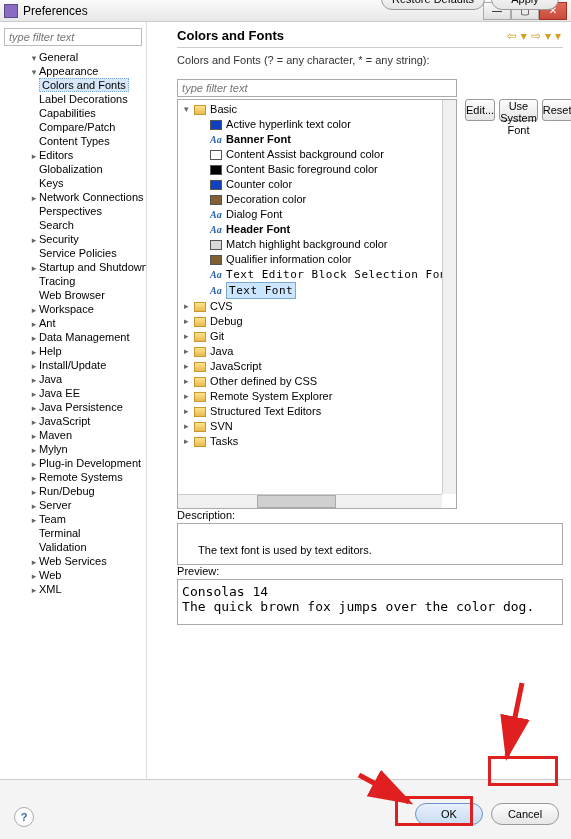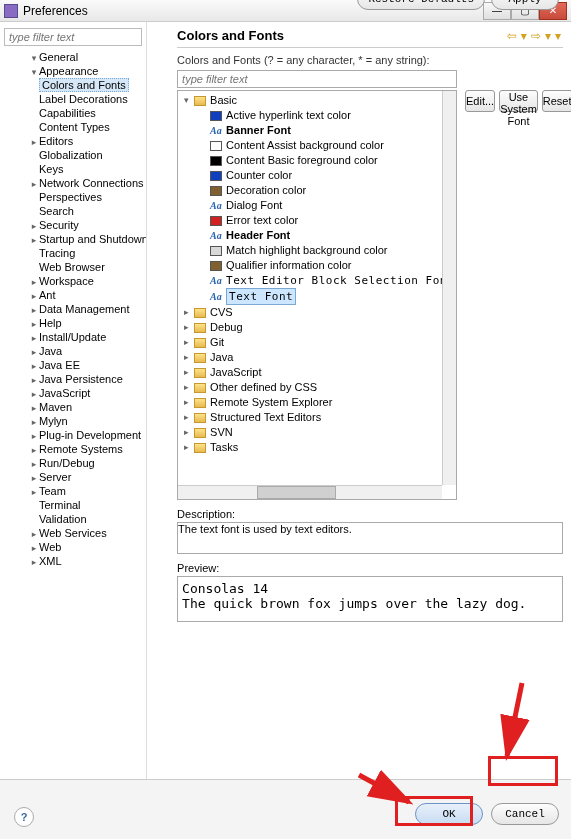--- a/index.html
+++ b/index.html
@@ -84,21 +84,21 @@
 }
 .rhead {
   display: flex;
   align-items: center;
   border-bottom: 1px solid #ccc;
   padding-bottom: 4px;
   margin-bottom: 6px;
 }
 .rhead h2 { font-size: 13px; font-weight: bold; flex: 1; }
 .navbtn { color: #d4a020; font-size: 12px; padding: 0 2px; cursor: pointer; }
-.hint { margin-bottom: 4px; color: #333; }
+.hint { margin-bottom: 13px; color: #333; }
 .midrow { display: flex; gap: 8px; }
 .treebox {
   flex: 1;
   display: flex;
   flex-direction: column;
 }
 .filter2 {
   width: 100%;
   border: 1px solid #aaa;
   padding: 2px 4px;
@@ -190,25 +190,25 @@
   border: 1px solid #999;
   background: linear-gradient(#fdfdfd,#e6e6e6);
   border-radius: 3px;
   font-size: 11px;
   cursor: pointer;
 }
 .btncol button:disabled {
   color: #aaa;
   cursor: default;
 }
-.desc-label, .prev-label { margin-top: 8px; margin-bottom: 2px; }
+.desc-label, .prev-label { margin-bottom: 2px; }
 .descbox {
   border: 1px solid #aaa;
   height: 32px;
-  padding: 0;
+  padding: 20px;
   background: #fff;
 }
 .prevbox {
   border: 1px solid #aaa;
   height: 46px;
   padding: 4px;
   background: #fff;
   font-family: Consolas, monospace;
   font-size: 13px;
   white-space: nowrap;
@@ -231,21 +231,20 @@
 .restorerow button,
 .okrow button {
   height: 22px;
   min-width: 68px;
   border: 1px solid #999;
   background: linear-gradient(#fdfdfd,#e6e6e6);
   border-radius: 11px;
   font-size: 11px;
   padding: 0 10px;
   cursor: pointer;
-  font-family: Liberation Mono, monospace;
 }
 .okrow {
   position: absolute;
   right: 12px;
   bottom: 14px;
   display: flex;
   gap: 8px;
 }
 .okrow .ok {
   background: linear-gradient(#e8f0fb,#c8dcf2);
@@ -287,28 +286,30 @@
 
 <div class="content">
   <div class="left">
     <input class="filter" placeholder="type filter text" style="">
     <ul class="tree" id="navtree">
         <li class="ind0"><span class="exp">▾</span><span class="lbl">General</span></li>
         <li class="ind1"><span class="exp">▾</span><span class="lbl">Appearance</span></li>
         <li class="ind2"><span class="exp"></span><span class="lbl selected">Colors and Fonts</span></li>
         <li class="ind2"><span class="exp"></span><span class="lbl">Label Decorations</span></li>
         <li class="ind1"><span class="exp"></span><span class="lbl">Capabilities</span></li>
+        <li class="ind1"><span class="exp"></span><span class="lbl">Compare/Patch</span></li>
         <li class="ind1"><span class="exp"></span><span class="lbl">Content Types</span></li>
         <li class="ind1"><span class="exp">▸</span><span class="lbl">Editors</span></li>
         <li class="ind1"><span class="exp"></span><span class="lbl">Globalization</span></li>
         <li class="ind1"><span class="exp"></span><span class="lbl">Keys</span></li>
         <li class="ind1"><span class="exp">▸</span><span class="lbl">Network Connections</span></li>
         <li class="ind1"><span class="exp"></span><span class="lbl">Perspectives</span></li>
         <li class="ind1"><span class="exp"></span><span class="lbl">Search</span></li>
         <li class="ind1"><span class="exp">▸</span><span class="lbl">Security</span></li>
+        <li class="ind1"><span class="exp"></span><span class="lbl">Service Policies</span></li>
         <li class="ind1"><span class="exp">▸</span><span class="lbl">Startup and Shutdown</span></li>
         <li class="ind1"><span class="exp"></span><span class="lbl">Tracing</span></li>
         <li class="ind1"><span class="exp"></span><span class="lbl">Web Browser</span></li>
         <li class="ind1"><span class="exp">▸</span><span class="lbl">Workspace</span></li>
         <li class="ind0"><span class="exp">▸</span><span class="lbl">Ant</span></li>
         <li class="ind0"><span class="exp">▸</span><span class="lbl">Data Management</span></li>
         <li class="ind0"><span class="exp">▸</span><span class="lbl">Help</span></li>
         <li class="ind0"><span class="exp">▸</span><span class="lbl">Install/Update</span></li>
         <li class="ind0"><span class="exp">▸</span><span class="lbl">Java</span></li>
         <li class="ind0"><span class="exp">▸</span><span class="lbl">Java EE</span></li>
@@ -381,25 +382,20 @@
                 <span class="ic" style="background: rgb(128, 96, 48);"></span>
                 <span class="txt">Decoration color</span>
               </div>
               <div class="cfrow cfl2">
                 <span class="exp"></span>
                 <span class="ic aa"></span>
                 <span class="txt">Dialog Font</span>
               </div>
               <div class="cfrow cfl2">
                 <span class="exp"></span>
-                <span class="ic" style="background: rgb(208, 32, 32);"></span>
-                <span class="txt">Error text color</span>
-              </div>
-              <div class="cfrow cfl2">
-                <span class="exp"></span>
                 <span class="ic aa"></span>
                 <span class="txt bold">Header Font</span>
               </div>
               <div class="cfrow cfl2">
                 <span class="exp"></span>
                 <span class="ic" style="background: rgb(216, 216, 216);"></span>
                 <span class="txt">Match highlight background color</span>
               </div>
               <div class="cfrow cfl2">
                 <span class="exp"></span>
@@ -482,21 +478,21 @@
         <button disabled="">Go to Default</button>
       </div>
     </div>
 
     <div class="desc-label">Description:</div>
     <div class="descbox">The text font is used by text editors.</div>
 
     <div class="prev-label">Preview:</div>
     <div class="prevbox">
       <div>Consolas 14</div>
-      <div>The quick brown fox jumps over the lazy dog.</div>
+      <div>The quick brown fox jumps over the color dog.</div>
     </div>
 
     <div class="restorerow">
       <button>Restore Defaults</button>
       <button>Apply</button>
     </div>
   </div>
 </div>
 
 <div class="bottom">

